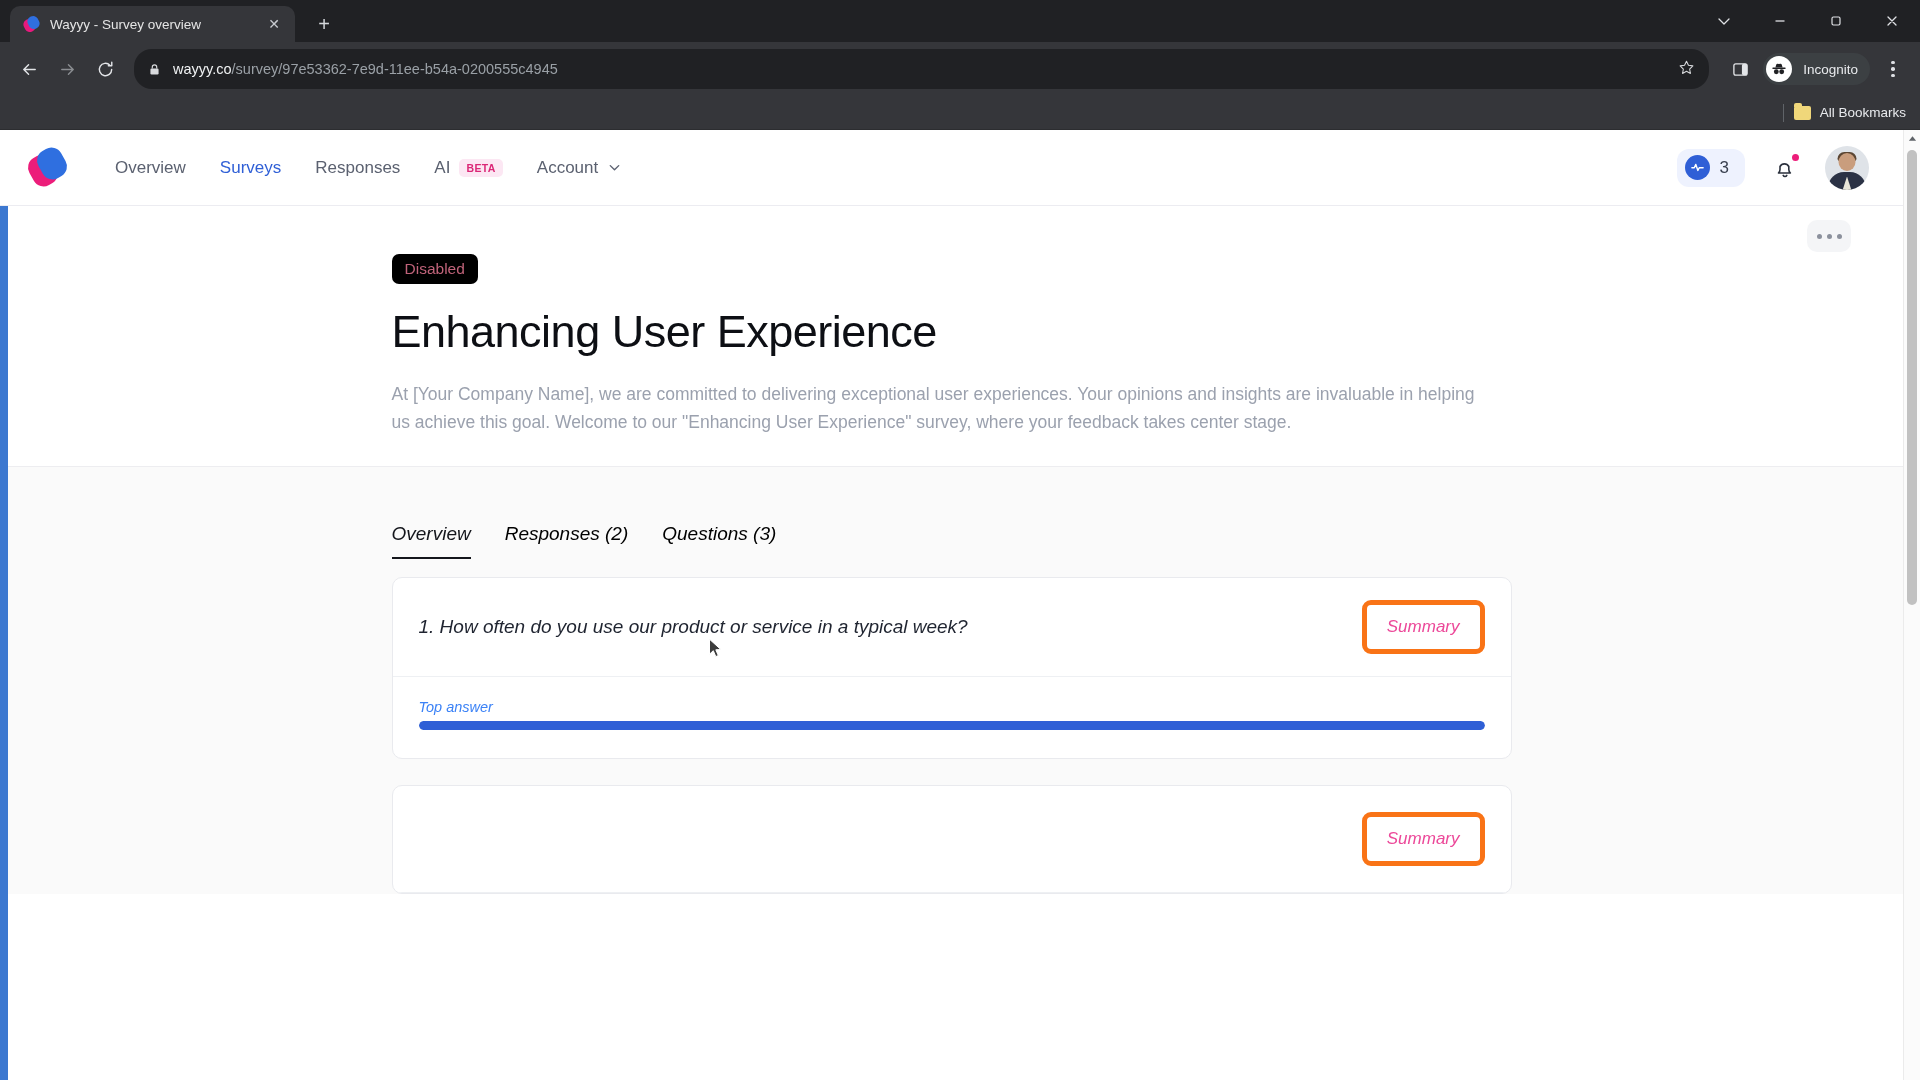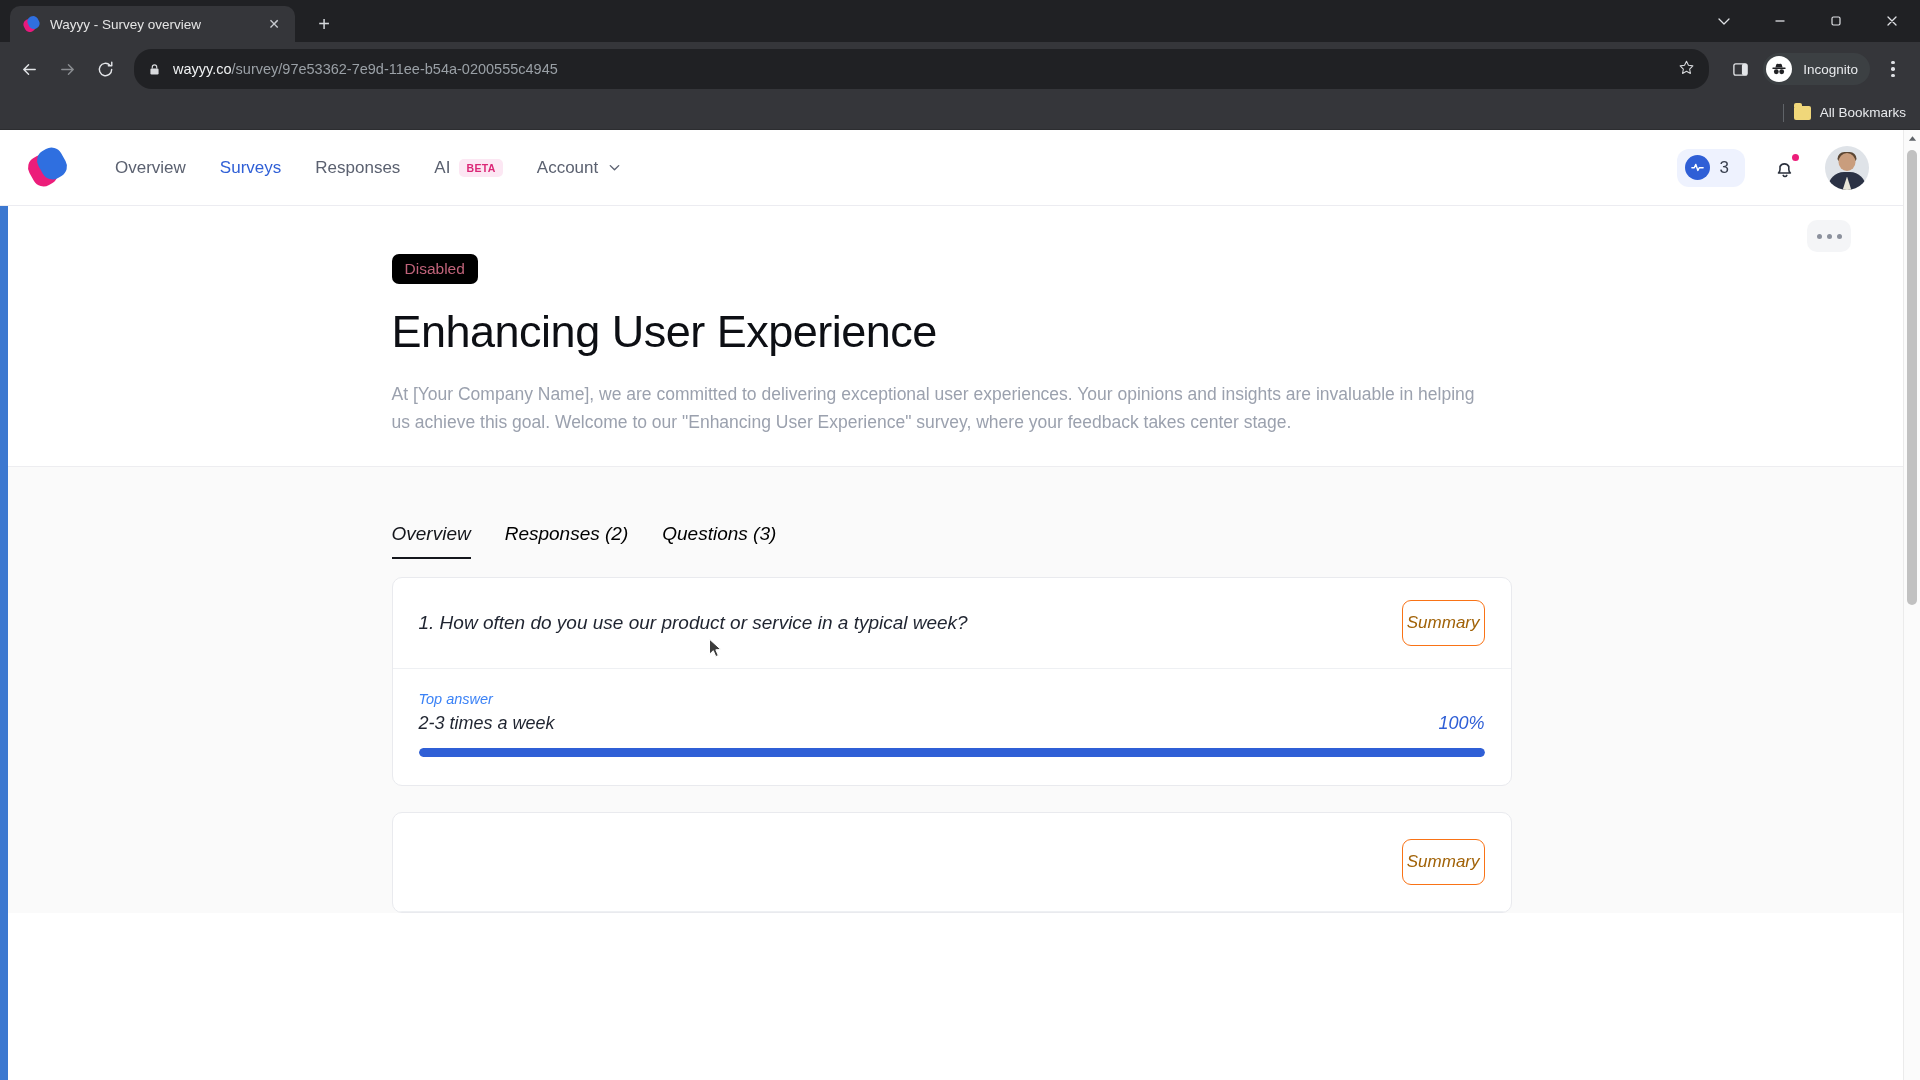--- a/index.html
+++ b/index.html
@@ -231,22 +231,22 @@
   .qcard {
     background: #fff; border: 1px solid #e9eaee; border-radius: 10px;
     margin-top: 18px; overflow: hidden;
   }
   .qcard-head {
     display: flex; align-items: center; justify-content: space-between;
     padding: 22px 26px; border-bottom: 1px solid #eef0f3;
   }
   .qtext { font-size: 19px; color: #1f2430; }
   .summary-btn {
-    background: #fff; border: 1px solid #f97316; border-radius: 9px;
-    font-size: 17px; color: #a16207; padding: 12px 4px; white-space: nowrap;
+    background: #fff; border: 5px solid #f97316; border-radius: 9px;
+    font-size: 17px; color: #ec4899; padding: 12px 20px; white-space: nowrap;
   }
   .qcard-body { padding: 22px 26px 28px 26px; }
   .top-answer-label { font-size: 14.5px; color: #3b82f6; margin-bottom: 6px; }
   .answer-row { display: flex; align-items: baseline; justify-content: space-between; margin-bottom: 14px; }
   .answer-text { font-size: 18px; color: #1f2430; }
   .answer-pct { font-size: 18px; color: #2f5fd6; font-weight: 500; }
   .bar-track { height: 9px; background: #eef0f4; border-radius: 5px; overflow: hidden; }
   .bar-fill { height: 100%; background: #2f5fd6; border-radius: 5px; }
 
   
@@ -444,24 +444,20 @@
             <span class="tabitem">Questions (3)</span>
           </div>
 
           <div class="qcard">
             <div class="qcard-head">
               <span class="qtext">1. How often do you use our product or service in a typical week?</span>
               <span class="summary-btn">Summary</span>
             </div>
             <div class="qcard-body">
               <div class="top-answer-label">Top answer</div>
-              <div class="answer-row">
-                <span class="answer-text">2-3 times a week</span>
-                <span class="answer-pct">100%</span>
-              </div>
               <div class="bar-track">
                 <div class="bar-fill" id="bar0" style="width: 100%;"></div>
               </div>
             </div>
           </div>
 
           <div class="qcard" style="margin-top:26px;">
             <div class="qcard-head" style="padding-top:26px;padding-bottom:26px;">
               <span class="qtext"></span>
               <span class="summary-btn">Summary</span>

